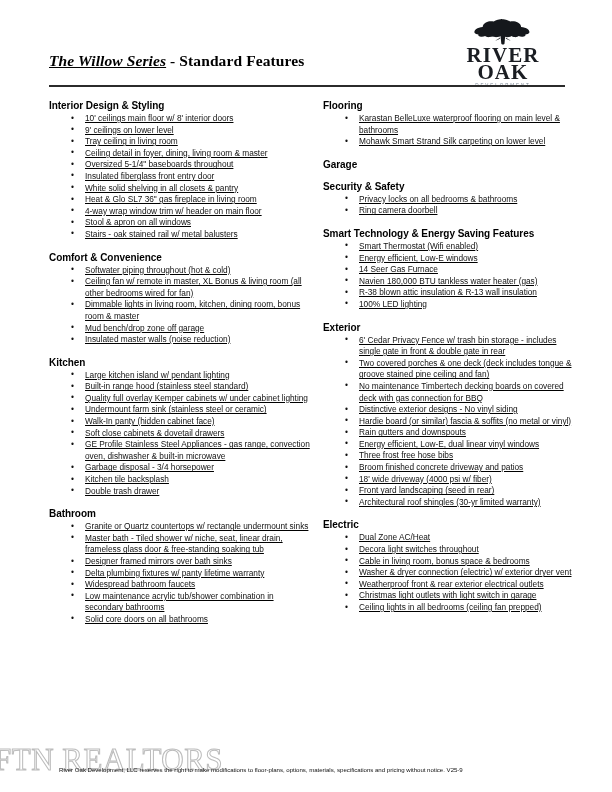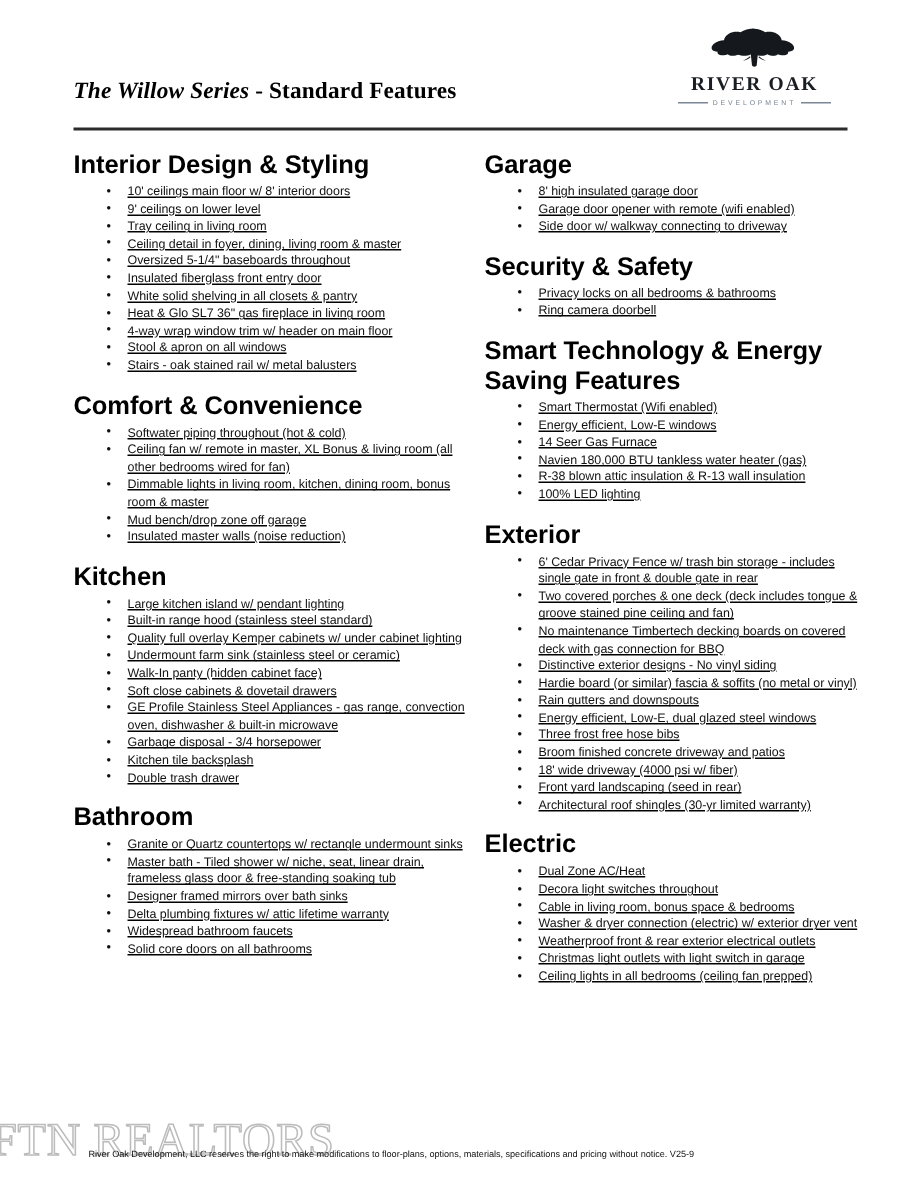--- a/index.html
+++ b/index.html
@@ -34,20 +34,21 @@
     left: 49px;
     top: 52px;
     font-family: "Liberation Serif", serif;
     font-size: 15.5px;
     font-weight: bold;
     white-space: nowrap;
     letter-spacing: 0.1px;
   }
   .doc-title .series {
     font-style: italic;
+    text-decoration: underline;
   }
   .doc-title .sep {
     font-style: normal;
   }
   .doc-title .sub {
     font-style: normal;
     text-align: right;
   }
 
   
@@ -59,21 +60,21 @@
     height: 62px;
     text-align: center;
   }
   .logo-tree {
     width: 126px;
     height: 30px;
     display: block;
   }
   .logo-word {
     font-family: "Liberation Serif", serif;
-    font-size: 13px;
+    font-size: 21px;
     font-weight: bold;
     letter-spacing: 1.1px;
     color: #1a1d22;
     line-height: 17px;
     margin-top: 1px;
   }
   .logo-sub {
     display: flex;
     align-items: center;
     justify-content: center;
@@ -115,21 +116,21 @@
     top: 0;
   }
   .col-left  { left: 49px;  width: 262px; }
   .col-right { left: 323px; width: 250px; }
 
   .section { margin-bottom: 11px; }
   .section:last-child { margin-bottom: 0; }
 
   .section-title {
     font-family: "Liberation Sans", sans-serif;
-    font-size: 17px;
+    font-size: 10px;
     font-weight: bold;
     color: #000;
     margin: 0 0 2px 0;
     letter-spacing: -0.05px;
   }
   ul.feat {
     list-style: none;
     margin: 0;
     padding: 0;
     text-decoration: underline;
@@ -255,34 +256,37 @@
             <li>Kitchen tile backsplash</li>
             <li>Double trash drawer</li>
           </ul>
         </div>
         <div class="section">
           <div class="section-title">Bathroom</div>
           <ul class="feat">
             <li>Granite or Quartz countertops w/ rectangle undermount sinks</li>
             <li>Master bath - Tiled shower w/ niche, seat, linear drain, frameless glass door &amp; free-standing soaking tub</li>
             <li>Designer framed mirrors over bath sinks</li>
-            <li>Delta plumbing fixtures w/ attic lifetime warranty</li>
+            <li>Delta plumbing fixtures w/ panty lifetime warranty</li>
             <li>Widespread bathroom faucets</li>
+            <li>Low maintenance acrylic tub/shower combination in secondary bathrooms</li>
             <li>Solid core doors on all bathrooms</li>
           </ul>
         </div>
       </div>
     <div class="col col-right" id="col-right">
         <div class="section">
+          <div class="section-title">Flooring</div>
+          <ul class="feat">
+            <li>Karastan BelleLuxe waterproof flooring on main level &amp; bathrooms</li>
+            <li>Mohawk Smart Strand Silk carpeting on lower level</li>
+          </ul>
+        </div>
+        <div class="section">
           <div class="section-title">Garage</div>
-          <ul class="feat">
-            <li>8' high insulated garage door</li>
-            <li>Garage door opener with remote (wifi enabled)</li>
-            <li>Side door w/ walkway connecting to driveway</li>
-          </ul>
         </div>
         <div class="section">
           <div class="section-title">Security &amp; Safety</div>
           <ul class="feat">
             <li>Privacy locks on all bedrooms &amp; bathrooms</li>
             <li>Ring camera doorbell</li>
           </ul>
         </div>
         <div class="section">
           <div class="section-title">Smart Technology &amp; Energy Saving Features</div>
@@ -297,21 +301,21 @@
         </div>
         <div class="section">
           <div class="section-title">Exterior</div>
           <ul class="feat">
             <li>6' Cedar Privacy Fence w/ trash bin storage - includes single gate in front &amp; double gate in rear</li>
             <li>Two covered porches &amp; one deck (deck includes tongue &amp; groove stained pine ceiling and fan)</li>
             <li>No maintenance Timbertech decking boards on covered deck with gas connection for BBQ</li>
             <li>Distinctive exterior designs - No vinyl siding</li>
             <li>Hardie board (or similar)  fascia &amp; soffits (no metal or vinyl)</li>
             <li>Rain gutters and downspouts</li>
-            <li>Energy efficient, Low-E, dual glazed steel windows</li>
+            <li>Energy efficient, Low-E, dual linear vinyl windows</li>
             <li>Three frost free hose bibs</li>
             <li>Broom finished concrete driveway and patios</li>
             <li>18' wide driveway (4000 psi w/ fiber)</li>
             <li>Front yard landscaping (seed in rear)</li>
             <li>Architectural roof shingles (30-yr limited warranty)</li>
           </ul>
         </div>
         <div class="section">
           <div class="section-title">Electric</div>
           <ul class="feat">

